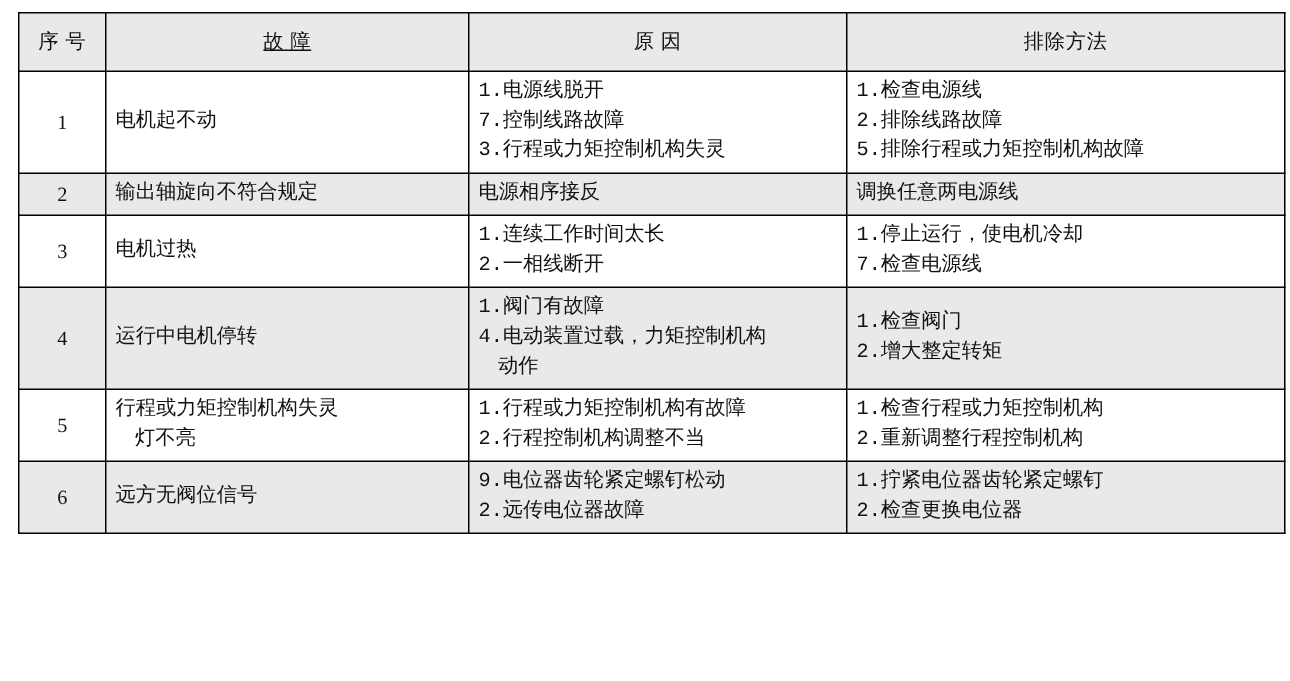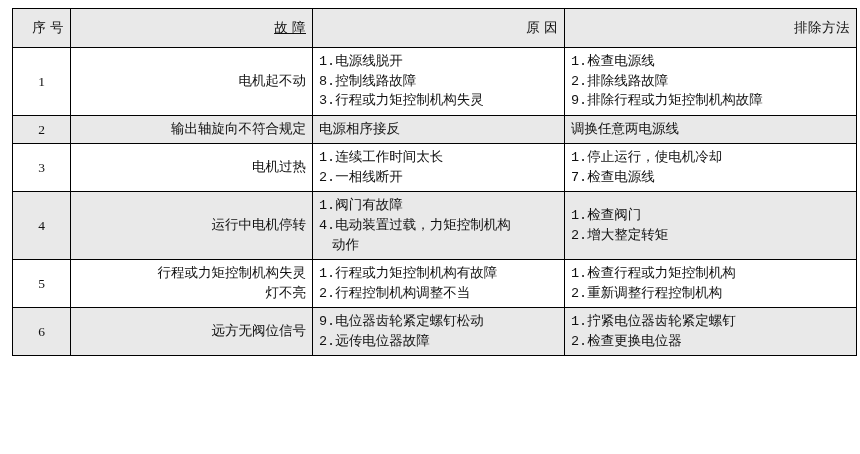--- a/index.html
+++ b/index.html
@@ -31,36 +31,36 @@
   table.fault-table th {
     border: 1px solid #000000;
     vertical-align: middle;
     padding: 4px 6px;
     font-size: 13.5px;
     line-height: 1.45;
     font-weight: normal;
   }
   thead td {
     height: 30px;
-    text-align: right;
+    text-align: center;
     background: #e9e9e9;
     font-size: 14px;
     letter-spacing: 0.5px;
   }
   .col-no    { width: 58px; }
   .col-fault { width: 242px; text-decoration: underline; }
   .col-cause { width: 252px; margin-left: 35px; }
   .col-fix   { width: 292px; }
 
   td.cell-no {
     text-align: center;
     font-size: 14px;
   }
   td.cell-text {
-    text-align: right;
+    text-align: left;
     padding-left: 10px;
   }
   td.cell-list {
     text-align: left;
     padding-left: 8px;
   }
   .line {
     display: block;
     white-space: pre-wrap;
     font-family: Liberation Mono, monospace;
@@ -95,27 +95,27 @@
       </tr>
     </thead>
     <tbody id="table-body">
         <tr class="plain">
           <td class="cell-no">1</td>
           <td class="cell-text">
             <span class="line">电机起不动</span>
           </td>
           <td class="cell-list">
             <span class="line">1.电源线脱开</span>
-            <span class="line">8.控制线路故障</span>
+            <span class="line">7.控制线路故障</span>
             <span class="line">3.行程或力矩控制机构失灵</span>
           </td>
           <td class="cell-list">
             <span class="line">1.检查电源线</span>
             <span class="line">2.排除线路故障</span>
-            <span class="line">9.排除行程或力矩控制机构故障</span>
+            <span class="line">5.排除行程或力矩控制机构故障</span>
           </td>
         </tr>
         <tr class="shade">
           <td class="cell-no">2</td>
           <td class="cell-text">
             <span class="line">输出轴旋向不符合规定</span>
           </td>
           <td class="cell-list">
             <span class="line">电源相序接反</span>
           </td>

